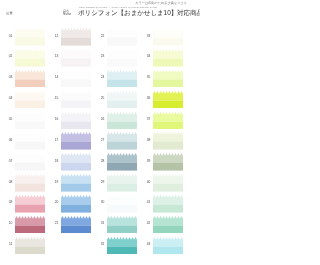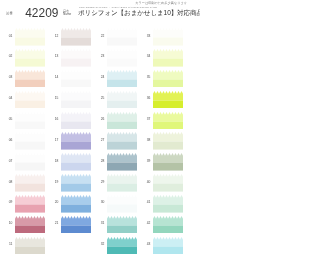--- a/index.html
+++ b/index.html
@@ -30,21 +30,20 @@
   .sw{position:absolute;width:30px;height:17.6px;}
   .sw svg{position:absolute;left:0;top:0;width:30px;height:17.6px;display:block;}
 </style>
 </head>
 <body>
 
 <div class="card">
   <div class="hdr">
     <div class="hdr-corner">カラーは印刷のため多少異なります</div>
     <div class="lbl-code">品番</div>
-    <div class="code">42209</div>
     <div class="lbl-name">
       <span>品名</span>
       <span>Name</span>
     </div>
     <div class="name-en">POLYESTER CHIFFON ・ THE FABRIC SAMPLE COLOR CARD</div>
     <div class="name-jp">ポリシフォン【おまかせしま10】対応商品</div>
   </div>
   <div class="grid" id="grid">
       <div class="num" style="left: 2.5px; top: 34.55px;">01</div>
       <div class="sw" style="left: 15px; top: 28.15px;">

